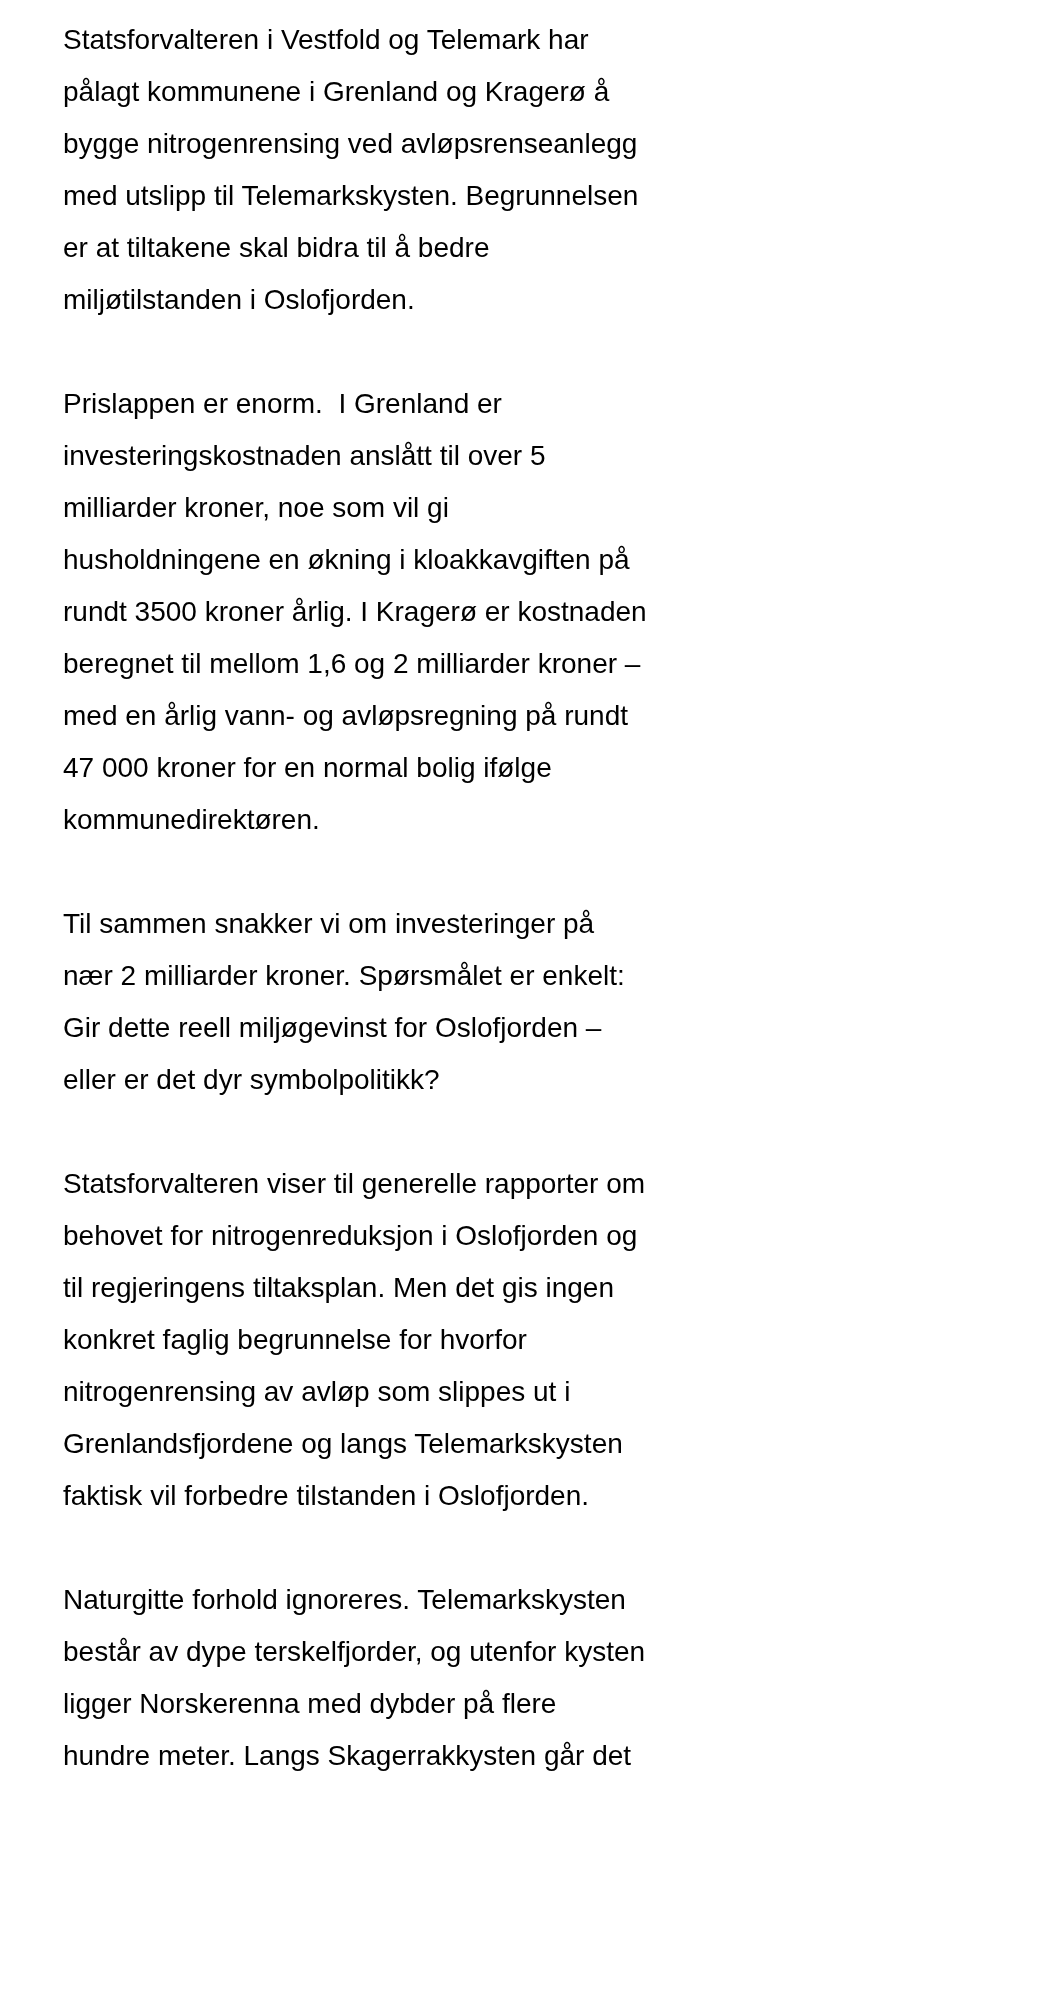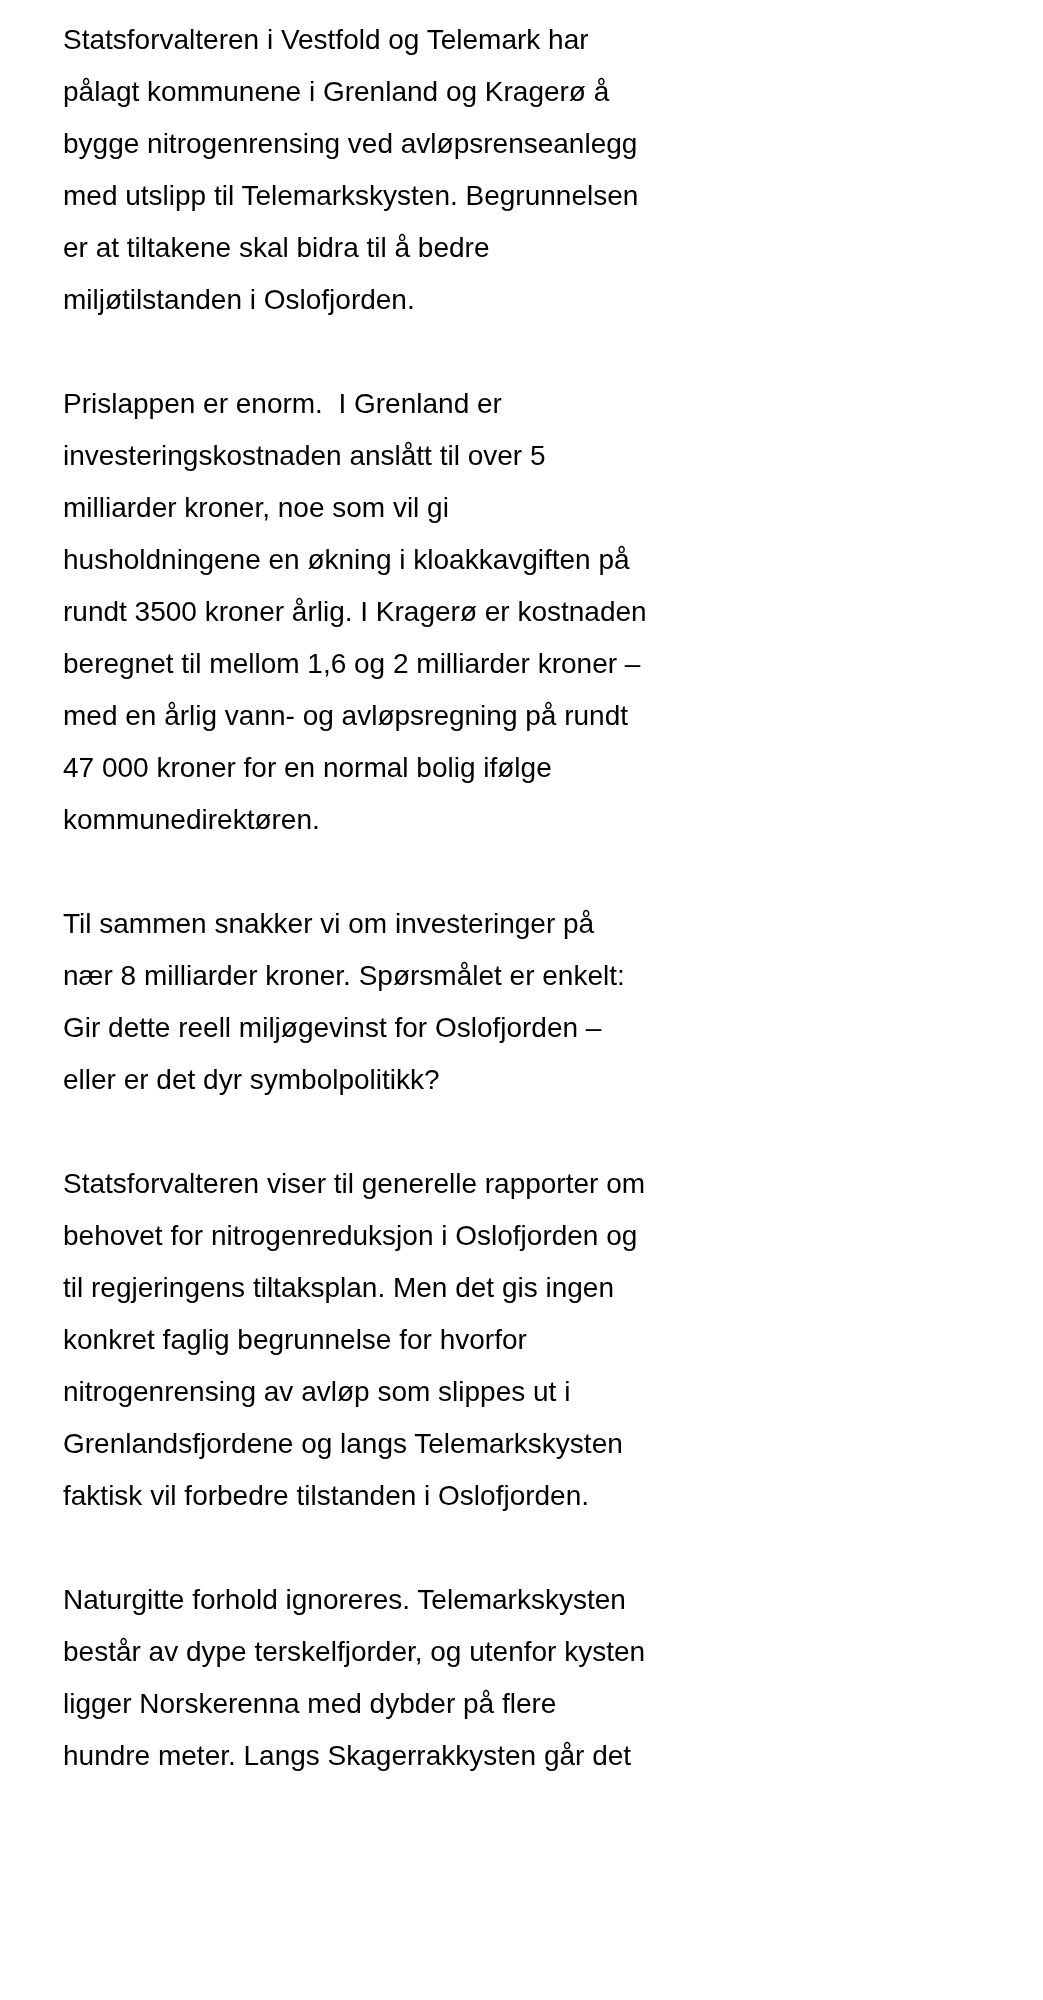--- a/index.html
+++ b/index.html
@@ -50,21 +50,21 @@
 investeringskostnaden anslått til over 5
 milliarder kroner, noe som vil gi
 husholdningene en økning i kloakkavgiften på
 rundt 3500 kroner årlig. I Kragerø er kostnaden
 beregnet til mellom 1,6 og 2 milliarder kroner –
 med en årlig vann- og avløpsregning på rundt
 47 000 kroner for en normal bolig ifølge
 kommunedirektøren.</p>
 
   <p class="para">Til sammen snakker vi om investeringer på
-nær 8 milliarder kroner. Spørsmålet er enkelt:
+nær 2 milliarder kroner. Spørsmålet er enkelt:
 Gir dette reell miljøgevinst for Oslofjorden –
 eller er det dyr symbolpolitikk?</p>
 
   <p class="para">Statsforvalteren viser til generelle rapporter om
 behovet for nitrogenreduksjon i Oslofjorden og
 til regjeringens tiltaksplan. Men det gis ingen
 konkret faglig begrunnelse for hvorfor
 nitrogenrensing av avløp som slippes ut i
 Grenlandsfjordene og langs Telemarkskysten
 faktisk vil forbedre tilstanden i Oslofjorden.</p>

